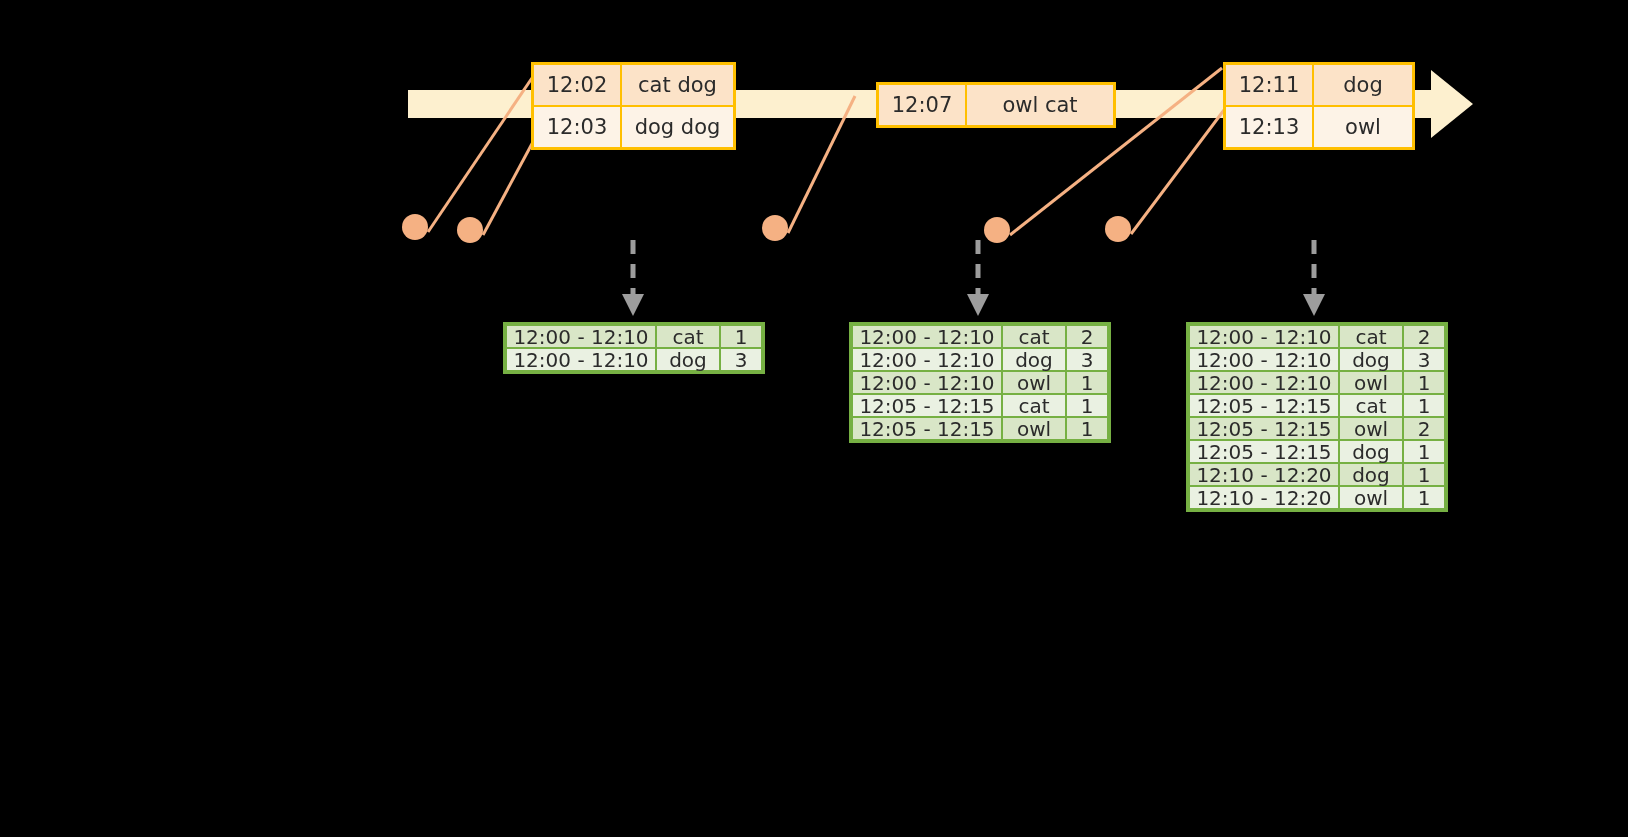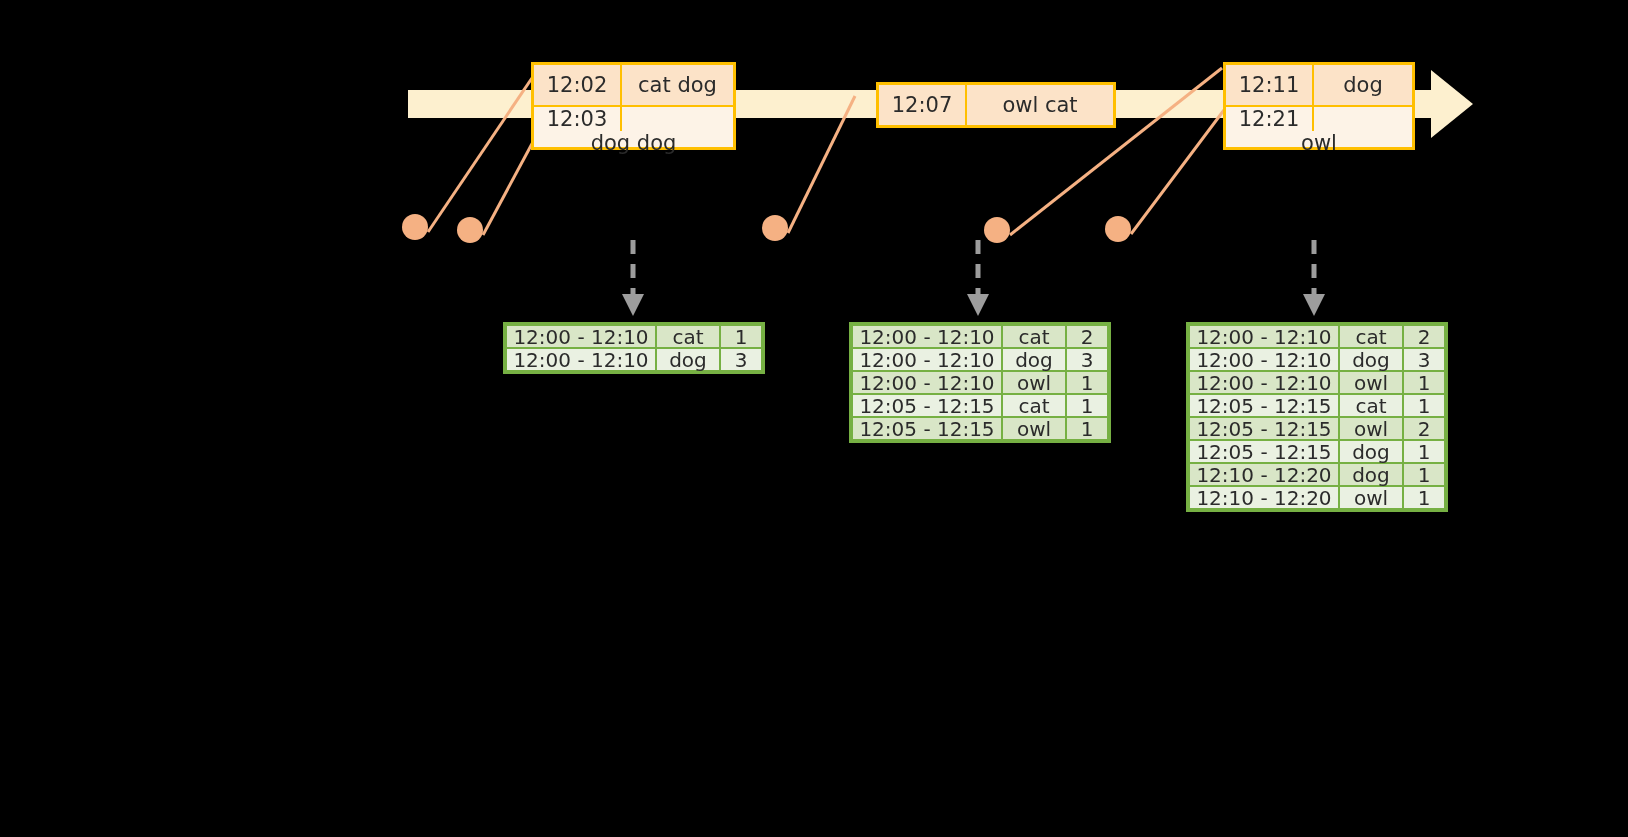--- a/index.html
+++ b/index.html
@@ -45,21 +45,21 @@
     background: #fdf0cf;
   }
   .evt-row {
     display: flex;
     height: 40px;
   }
   .evt-row + .evt-row {
     border-top: 2px solid #ffbf00;
   }
   .evt-row.dark  { background: #fce3c8; }
-  .evt-row.light { background: #fdf3e7; flex-direction: column; }
+  .evt-row.light { background: #fdf3e7; }
   .evt-cell {
     display: flex;
     align-items: center;
     justify-content: center;
     font-size: 21px;
     color: #2b2b2b;
     box-sizing: border-box;
   }
   .evt-cell.time { width: 88px; border-right: 2px solid #ffbf00; }
   .evt-cell.val  { flex: 1; }
@@ -159,21 +159,21 @@
       <div class="evt-cell val">owl cat</div>
     </div>
   </div>
 
   <div class="evt-box" id="evt-box-3">
     <div class="evt-row dark">
       <div class="evt-cell time">12:11</div>
       <div class="evt-cell val">dog</div>
     </div>
     <div class="evt-row light">
-      <div class="evt-cell time">12:21</div>
+      <div class="evt-cell time">12:13</div>
       <div class="evt-cell val">owl</div>
     </div>
   </div>
 
   <div id="dots-layer">
       <div class="dot" style="left: 390px; top: 214px;"></div>
       <div class="dot" style="left: 445px; top: 217px;"></div>
       <div class="dot" style="left: 750px; top: 215px;"></div>
       <div class="dot" style="left: 972px; top: 217px;"></div>
       <div class="dot" style="left: 1093px; top: 216px;"></div>

